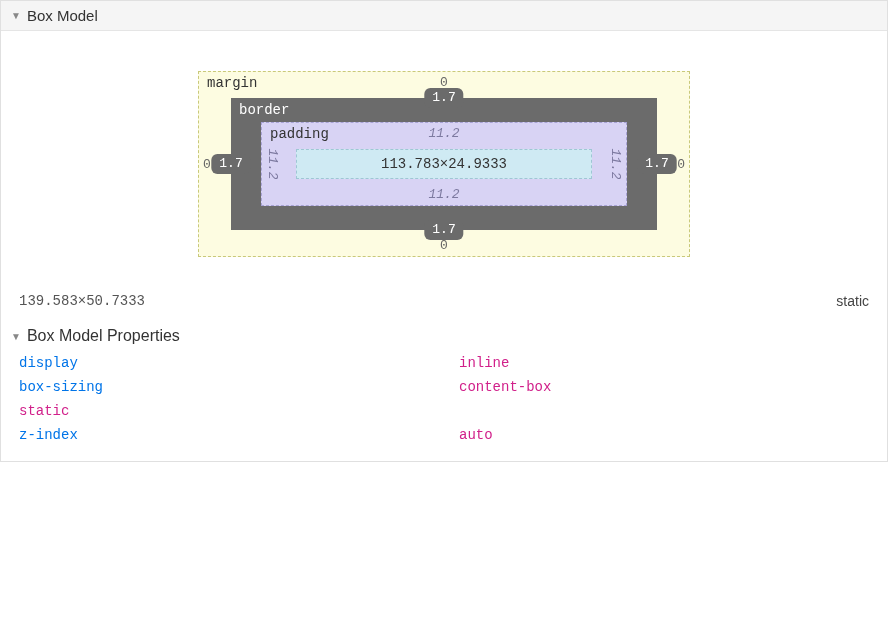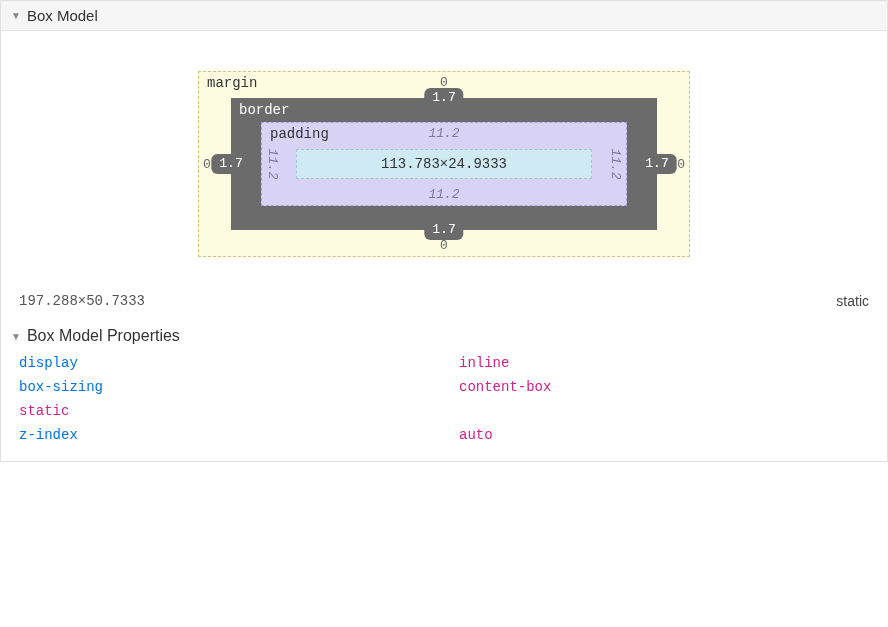--- a/index.html
+++ b/index.html
@@ -192,21 +192,21 @@
             <div class="content-region mono">
               <span>113.783×24.9333</span>
             </div>
           </div>
         </div>
       </div>
     </div>
   </div>
 
   <div class="dims-row">
-    <span class="mono">197.288×50.7333</span>
+    <span class="mono">139.583×50.7333</span>
     <span class="pos">static</span>
   </div>
 
   <div class="sub-section-header">
     <span class="twisty">▼</span>
     <span>Box Model Properties</span>
   </div>
 
   <div class="props">
     <div class="prop-row">

